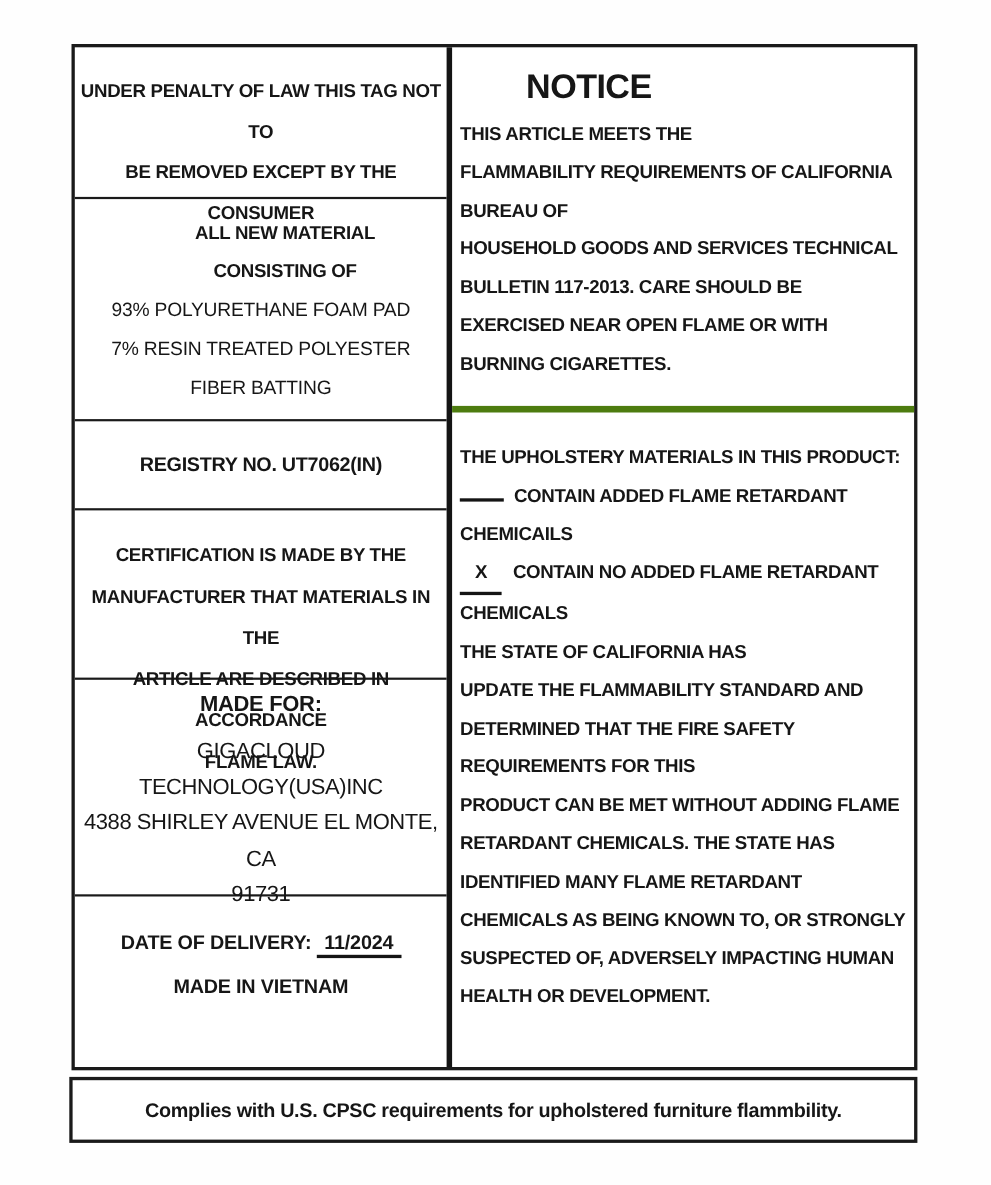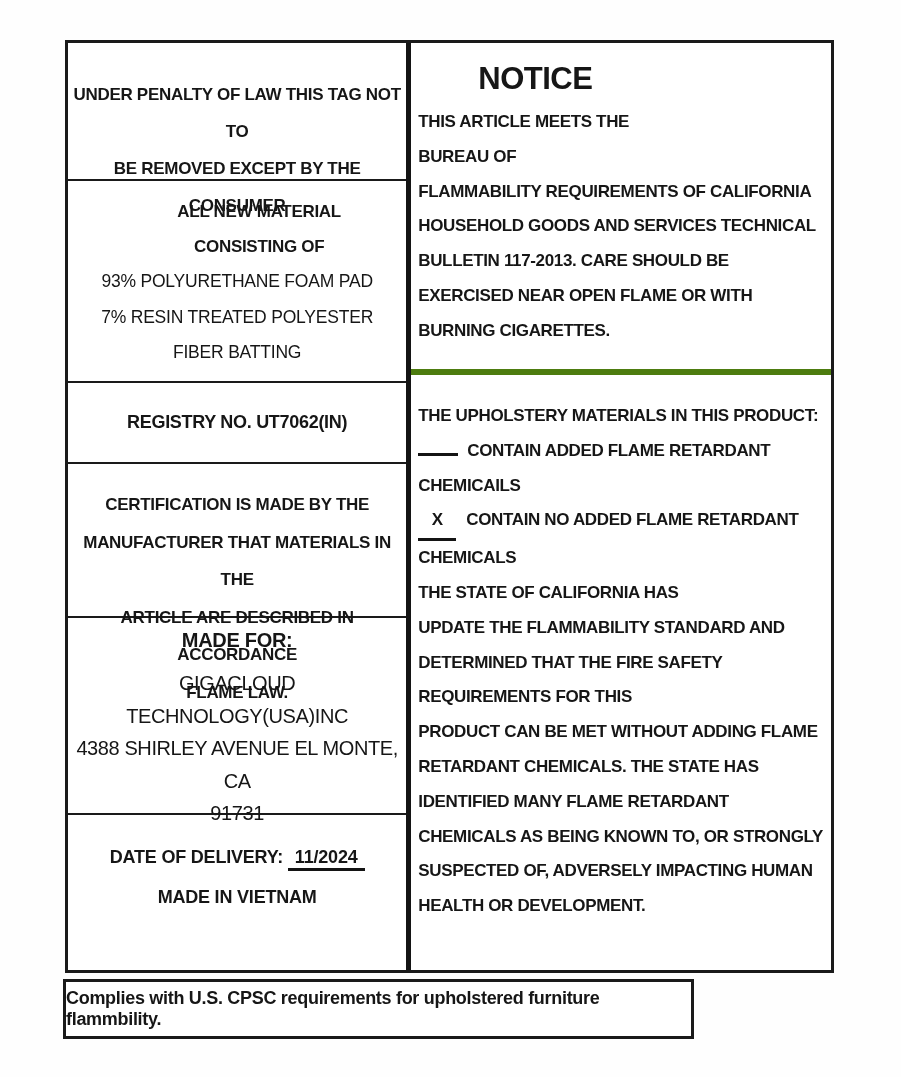--- a/index.html
+++ b/index.html
@@ -23,21 +23,21 @@
   .col-left {
     width: 358px;
     border-right: 5px solid #141414;
     display: flex; flex-direction: column;
   }
   .col-right { flex: 1; display: flex; flex-direction: column; }
 
   .sec { border-bottom: 2px solid #1a1a1a; text-align: center; }
   .sec:last-child { border-bottom: none; }
 
-  .sec-penalty { height: 138px; padding-top: 33px; }
+  .sec-penalty { height: 138px; padding-top: 21px; }
   .sec-penalty .line { font-weight: bold; font-size: 17px; line-height: 37px; letter-spacing: -0.3px; }
 
   .sec-material { height: 202px; padding-top: 13px; }
   .sec-material .hline { font-weight: bold; font-size: 17px; line-height: 35px; letter-spacing: -0.3px; padding-left: 44px; }
   .sec-material .cline { font-weight: normal; font-size: 17.5px; line-height: 35.5px; letter-spacing: -0.2px; }
 
   .sec-registry { height: 81px; display: flex; align-items: center; justify-content: center; }
   .sec-registry .line { font-weight: bold; font-size: 18px; letter-spacing: -0.3px; }
 
   .sec-cert { height: 154px; padding-top: 22px; }
@@ -80,21 +80,21 @@
   .x-field {
     display: inline-block; min-width: 38px; text-align: center;
     border-bottom: 3px solid #141414;
     margin-right: 10px; padding-bottom: 0px;
     font-weight: bold;
   }
 
   
   .footer-box {
     position: absolute; left: 63px; top: 979px;
-    width: 631px; height: 60px;
+    width: 771px; height: 60px;
     border: 3px solid #1a1a1a;
     display: flex; align-items: center; justify-content: center;
     background: #fff;
   }
   .footer-box .line { font-weight: bold; font-size: 18px; letter-spacing: -0.3px; }
 </style>
 </head>
 <body>
 
 <div class="page">
@@ -147,22 +147,22 @@
       </section>
 
     </div>
 
     <div class="col-right">
 
       <section class="notice-block">
         <div class="notice-title">NOTICE</div>
         <div>
             <div class="line">THIS ARTICLE MEETS THE</div>
+            <div class="line">FLAMMABILITY REQUIREMENTS OF CALIFORNIA</div>
             <div class="line">BUREAU OF</div>
-            <div class="line">FLAMMABILITY REQUIREMENTS OF CALIFORNIA</div>
             <div class="line">HOUSEHOLD GOODS AND SERVICES TECHNICAL</div>
             <div class="line">BULLETIN 117-2013. CARE SHOULD BE</div>
             <div class="line">EXERCISED NEAR OPEN FLAME OR WITH</div>
             <div class="line">BURNING CIGARETTES.</div>
           </div>
       </section>
 
       <section class="uphol-block">
         <div class="line">THE UPHOLSTERY MATERIALS IN THIS PRODUCT:</div>
 

